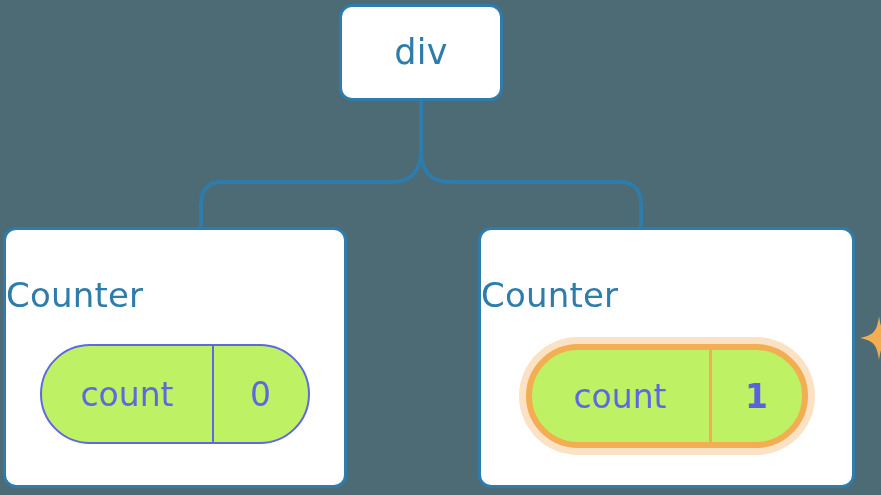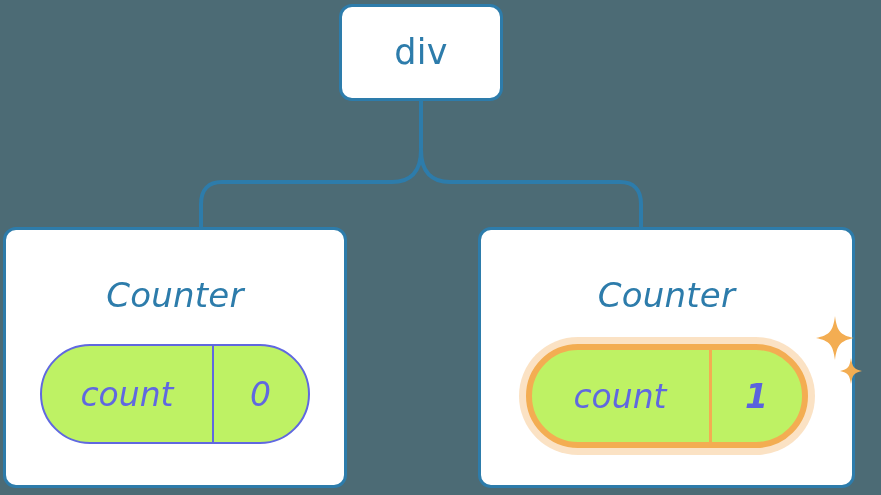--- a/index.html
+++ b/index.html
@@ -55,23 +55,21 @@
     color: #2d7cab;
     font-size: 35px;
     line-height: 1;
     letter-spacing: 0.2px;
   }
 
   
   .card {
     display: flex;
     flex-direction: column;
-    align-items: center;
     justify-content: flex-start;
-    font-style: italic;
   }
   #node-counter-left {
     left: 3px;
     top: 227px;
     width: 344px;
     height: 261px;
   }
   #node-counter-right {
     left: 478px;
     top: 227px;

